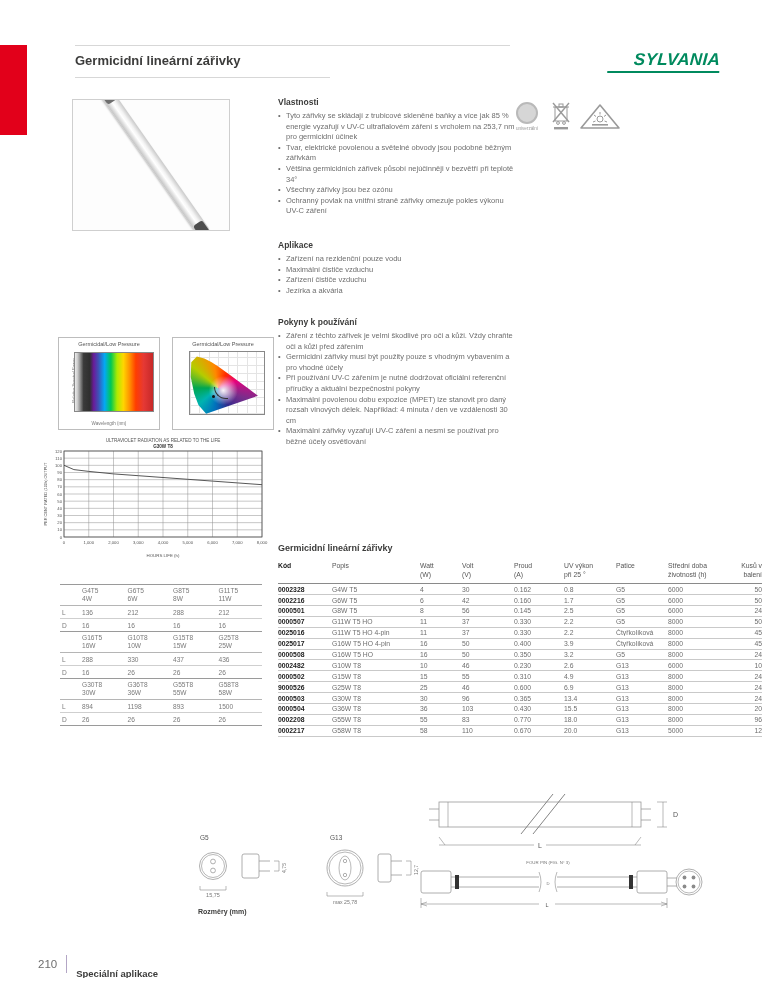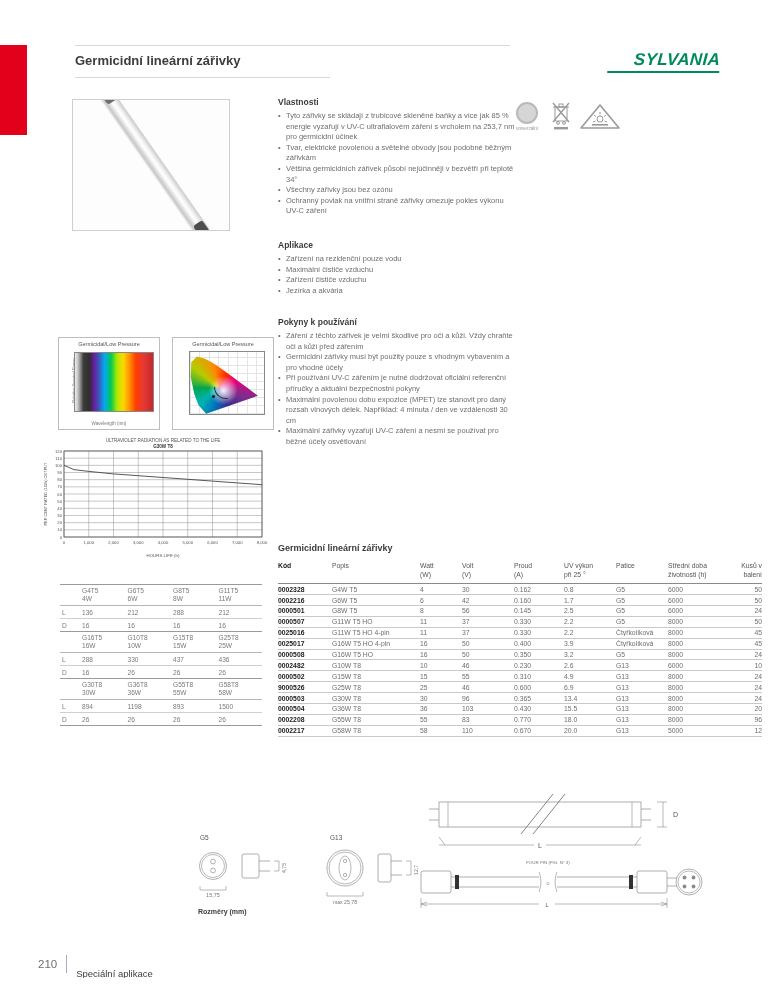--- a/index.html
+++ b/index.html
@@ -78,21 +78,21 @@
 
   
   .diag { position:absolute; }
   .diag text { font-family:"Liberation Sans", sans-serif; }
   .dim-caption { position:absolute; left:198px; top:908px; font-size:7px; font-weight:bold; color:#3c3c3b; }
 
   
   .footer { position:absolute; left:38px; top:948px; display:flex; align-items:center; }
   .footer .pn { font-size:11.5px; color:#6e6e6e; }
   .footer .div { width:1px; height:18px; background:#b3a6c5; margin:0 9px; }
-  .footer .sect { font-size:9.5px; font-weight:normal; color:#3c3c3b;margin-top:20px; }
+  .footer .sect { font-size:9.5px; font-weight:bold; color:#3c3c3b;margin-top:20px; }
 
   svg .hair { stroke:#8a8a8a; stroke-width:.6; fill:none; }
   svg .hair2 { stroke:#9a9a9a; stroke-width:.8; fill:none; }
 </style>
 </head>
 <body>
 
 <div class="page">
 
   <div class="red-bar"></div>

